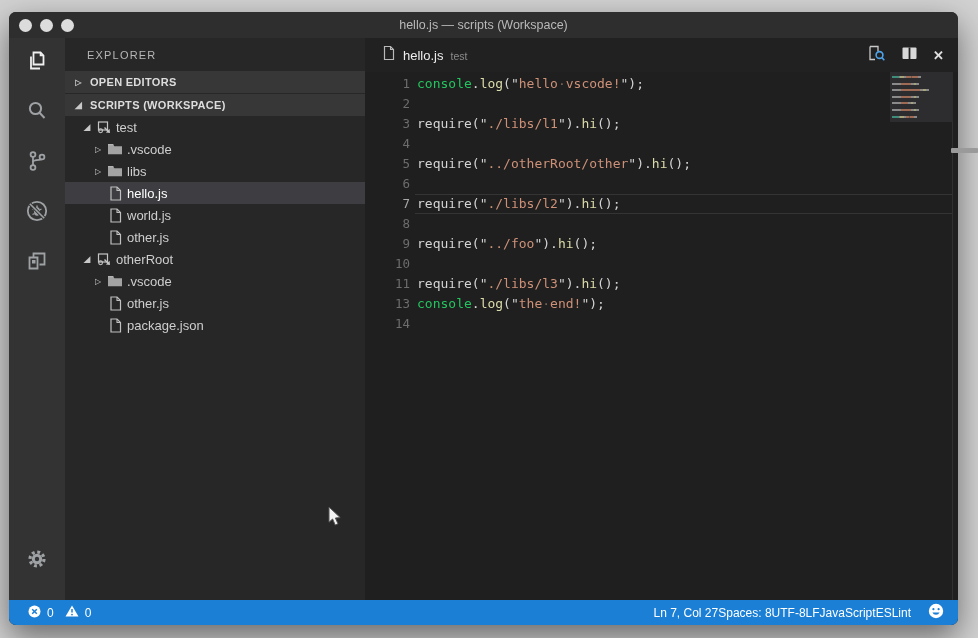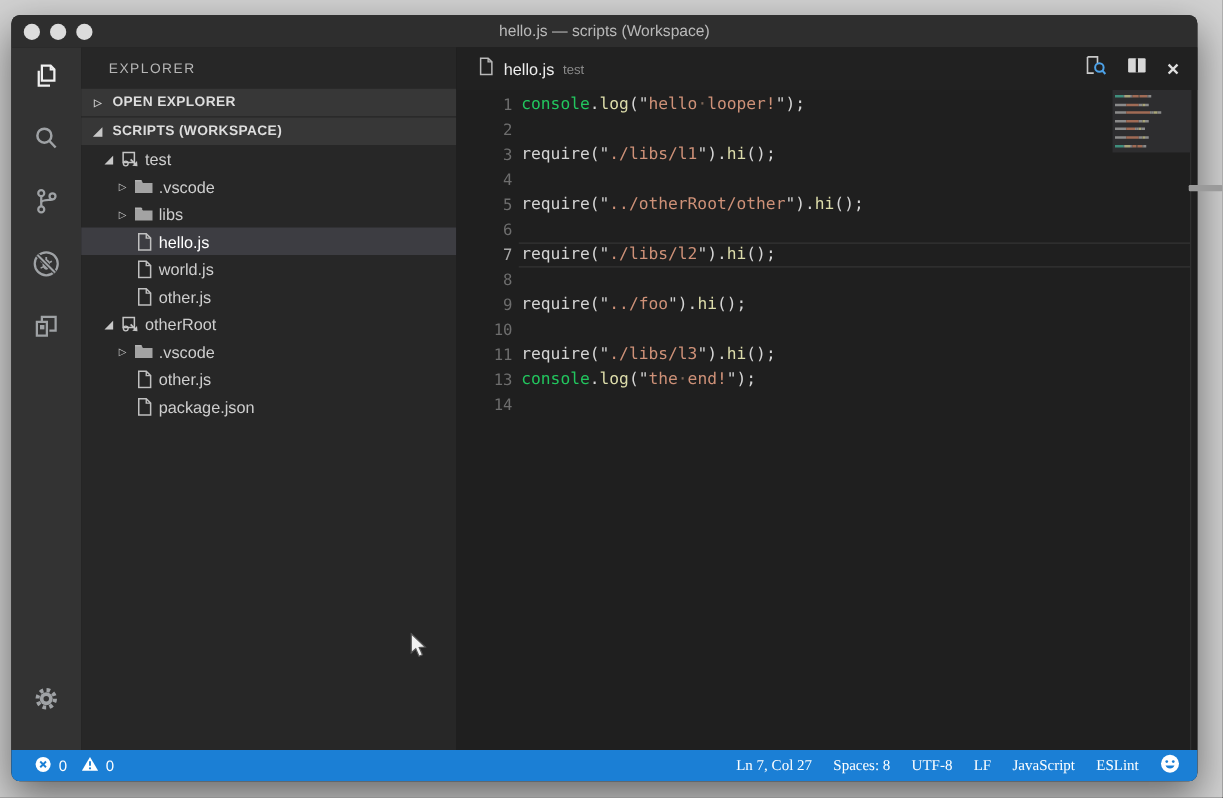--- a/index.html
+++ b/index.html
@@ -58,21 +58,21 @@
   .tk-p{color:#d4d4d4;}  
   .minimap{position:absolute;top:0;right:5px;width:63px;height:50px;background:#2d2d2f;padding:4px 2px 0 2px;
     box-sizing:border-box;cursor:pointer;}
   .mm-line{height:2px;margin-bottom:1.3px;display:flex;}
   .mm-seg{height:2px;}
   .scrolltrack{position:absolute;top:0;right:5px;bottom:0;width:0;border-left:1px solid #303030;}
   
   .statusbar{flex:0 0 25px;background:#1b7fd5;display:flex;align-items:center;color:#ffffff;
     font-size:12px;padding:0 14px 0 19px;}
   .sb-left{display:flex;align-items:center;gap:5px;}
-  .sb-right{margin-left:auto;display:flex;align-items:flex-start;gap:17px;font-family:Liberation Serif, serif;}
+  .sb-right{margin-left:auto;display:flex;align-items:flex-start;}
   .sb-item{cursor:pointer;white-space:nowrap;}
   .cnt{padding-left:1px;}
   .warn-group{margin-left:6px;display:flex;align-items:center;gap:5px;}
   
   .artifact{position:absolute;left:951px;top:148px;width:27px;height:5px;background:#9a9a9a;border-radius:1px;}
   .cursor-svg{position:absolute;left:328px;top:506px;pointer-events:none;}
 </style>
 </head>
 <body>
 
@@ -153,21 +153,21 @@
               <circle cx="12" cy="12" r="2.2" fill="#333333"></circle>
             </svg>
           </span>
         </div>
       </div>
 
       <div class="sidebar">
         <div class="sb-title">EXPLORER</div>
         <div class="sb-header">
           <span class="tw">▷</span>
-          <span>OPEN EXPLORER</span>
+          <span>OPEN EDITORS</span>
         </div>
         <div class="sb-header second">
           <span class="tw exp">◢</span>
           <span>SCRIPTS (WORKSPACE)</span>
         </div>
         <div class="tree" id="tree">
             <div class="tree-row" style="padding-left: 15px;">
               <span class="tree-tw exp">◢</span>
               <span class="tree-ic">
                 <svg width="16" height="16" viewBox="0 0 16 16">
@@ -305,21 +305,21 @@
               </span>
             </span>
             <span class="tab-act">
               <span class="close-x">✕</span>
             </span>
           </div>
         </div>
 
         <div class="editor">
           <div class="code" id="code">
-              <div class="line"><span class="ln">1</span><span class="lc"><span class="tk-t">console</span><span class="tk-p">.</span><span class="tk-f">log</span><span class="tk-p">(</span><span class="tk-q">"</span><span class="tk-s">hello</span><span class="tk-w">·</span><span class="tk-s">looper!</span><span class="tk-q">"</span><span class="tk-p">);</span></span></div>
+              <div class="line"><span class="ln">1</span><span class="lc"><span class="tk-t">console</span><span class="tk-p">.</span><span class="tk-f">log</span><span class="tk-p">(</span><span class="tk-q">"</span><span class="tk-s">hello</span><span class="tk-w">·</span><span class="tk-s">vscode!</span><span class="tk-q">"</span><span class="tk-p">);</span></span></div>
               <div class="line"><span class="ln">2</span><span class="lc"></span></div>
               <div class="line"><span class="ln">3</span><span class="lc"><span class="tk-p">require(</span><span class="tk-q">"</span><span class="tk-s">./libs/l1</span><span class="tk-q">"</span><span class="tk-p">).</span><span class="tk-f">hi</span><span class="tk-p">();</span></span></div>
               <div class="line"><span class="ln">4</span><span class="lc"></span></div>
               <div class="line"><span class="ln">5</span><span class="lc"><span class="tk-p">require(</span><span class="tk-q">"</span><span class="tk-s">../otherRoot/other</span><span class="tk-q">"</span><span class="tk-p">).</span><span class="tk-f">hi</span><span class="tk-p">();</span></span></div>
               <div class="line"><span class="ln">6</span><span class="lc"></span></div>
               <div class="line cur"><span class="ln">7</span><span class="lc"><span class="tk-p">require(</span><span class="tk-q">"</span><span class="tk-s">./libs/l2</span><span class="tk-q">"</span><span class="tk-p">).</span><span class="tk-f">hi</span><span class="tk-p">();</span></span></div>
               <div class="line"><span class="ln">8</span><span class="lc"></span></div>
               <div class="line"><span class="ln">9</span><span class="lc"><span class="tk-p">require(</span><span class="tk-q">"</span><span class="tk-s">../foo</span><span class="tk-q">"</span><span class="tk-p">).</span><span class="tk-f">hi</span><span class="tk-p">();</span></span></div>
               <div class="line"><span class="ln">10</span><span class="lc"></span></div>
               <div class="line"><span class="ln">11</span><span class="lc"><span class="tk-p">require(</span><span class="tk-q">"</span><span class="tk-s">./libs/l3</span><span class="tk-q">"</span><span class="tk-p">).</span><span class="tk-f">hi</span><span class="tk-p">();</span></span></div>

